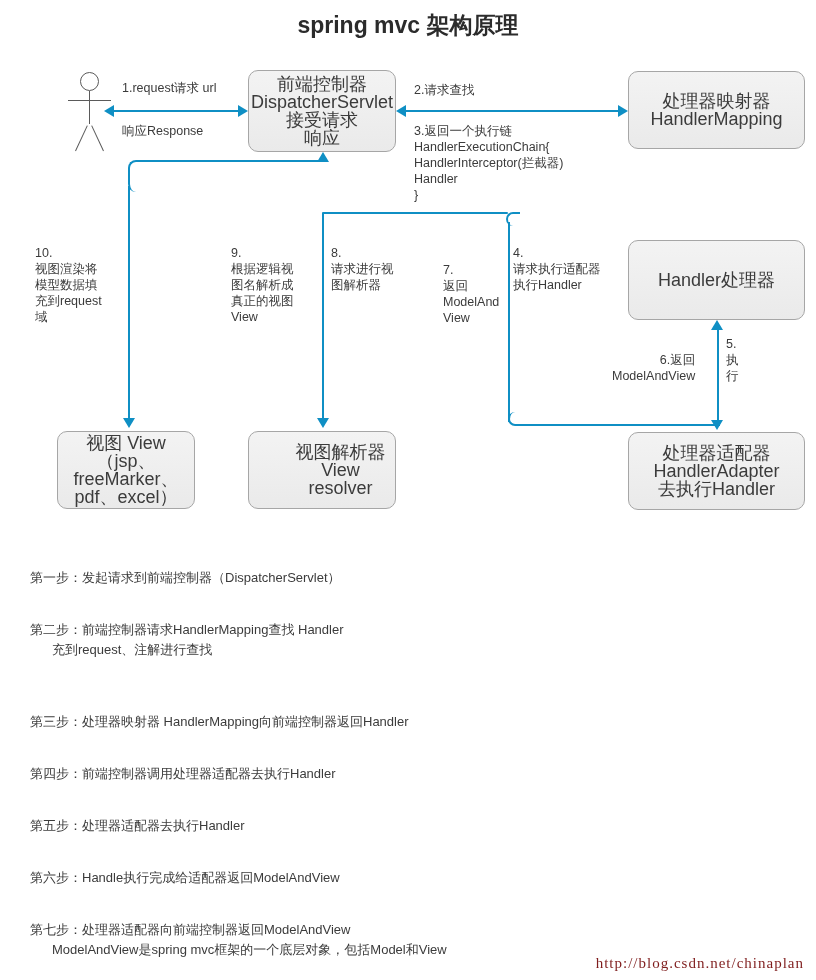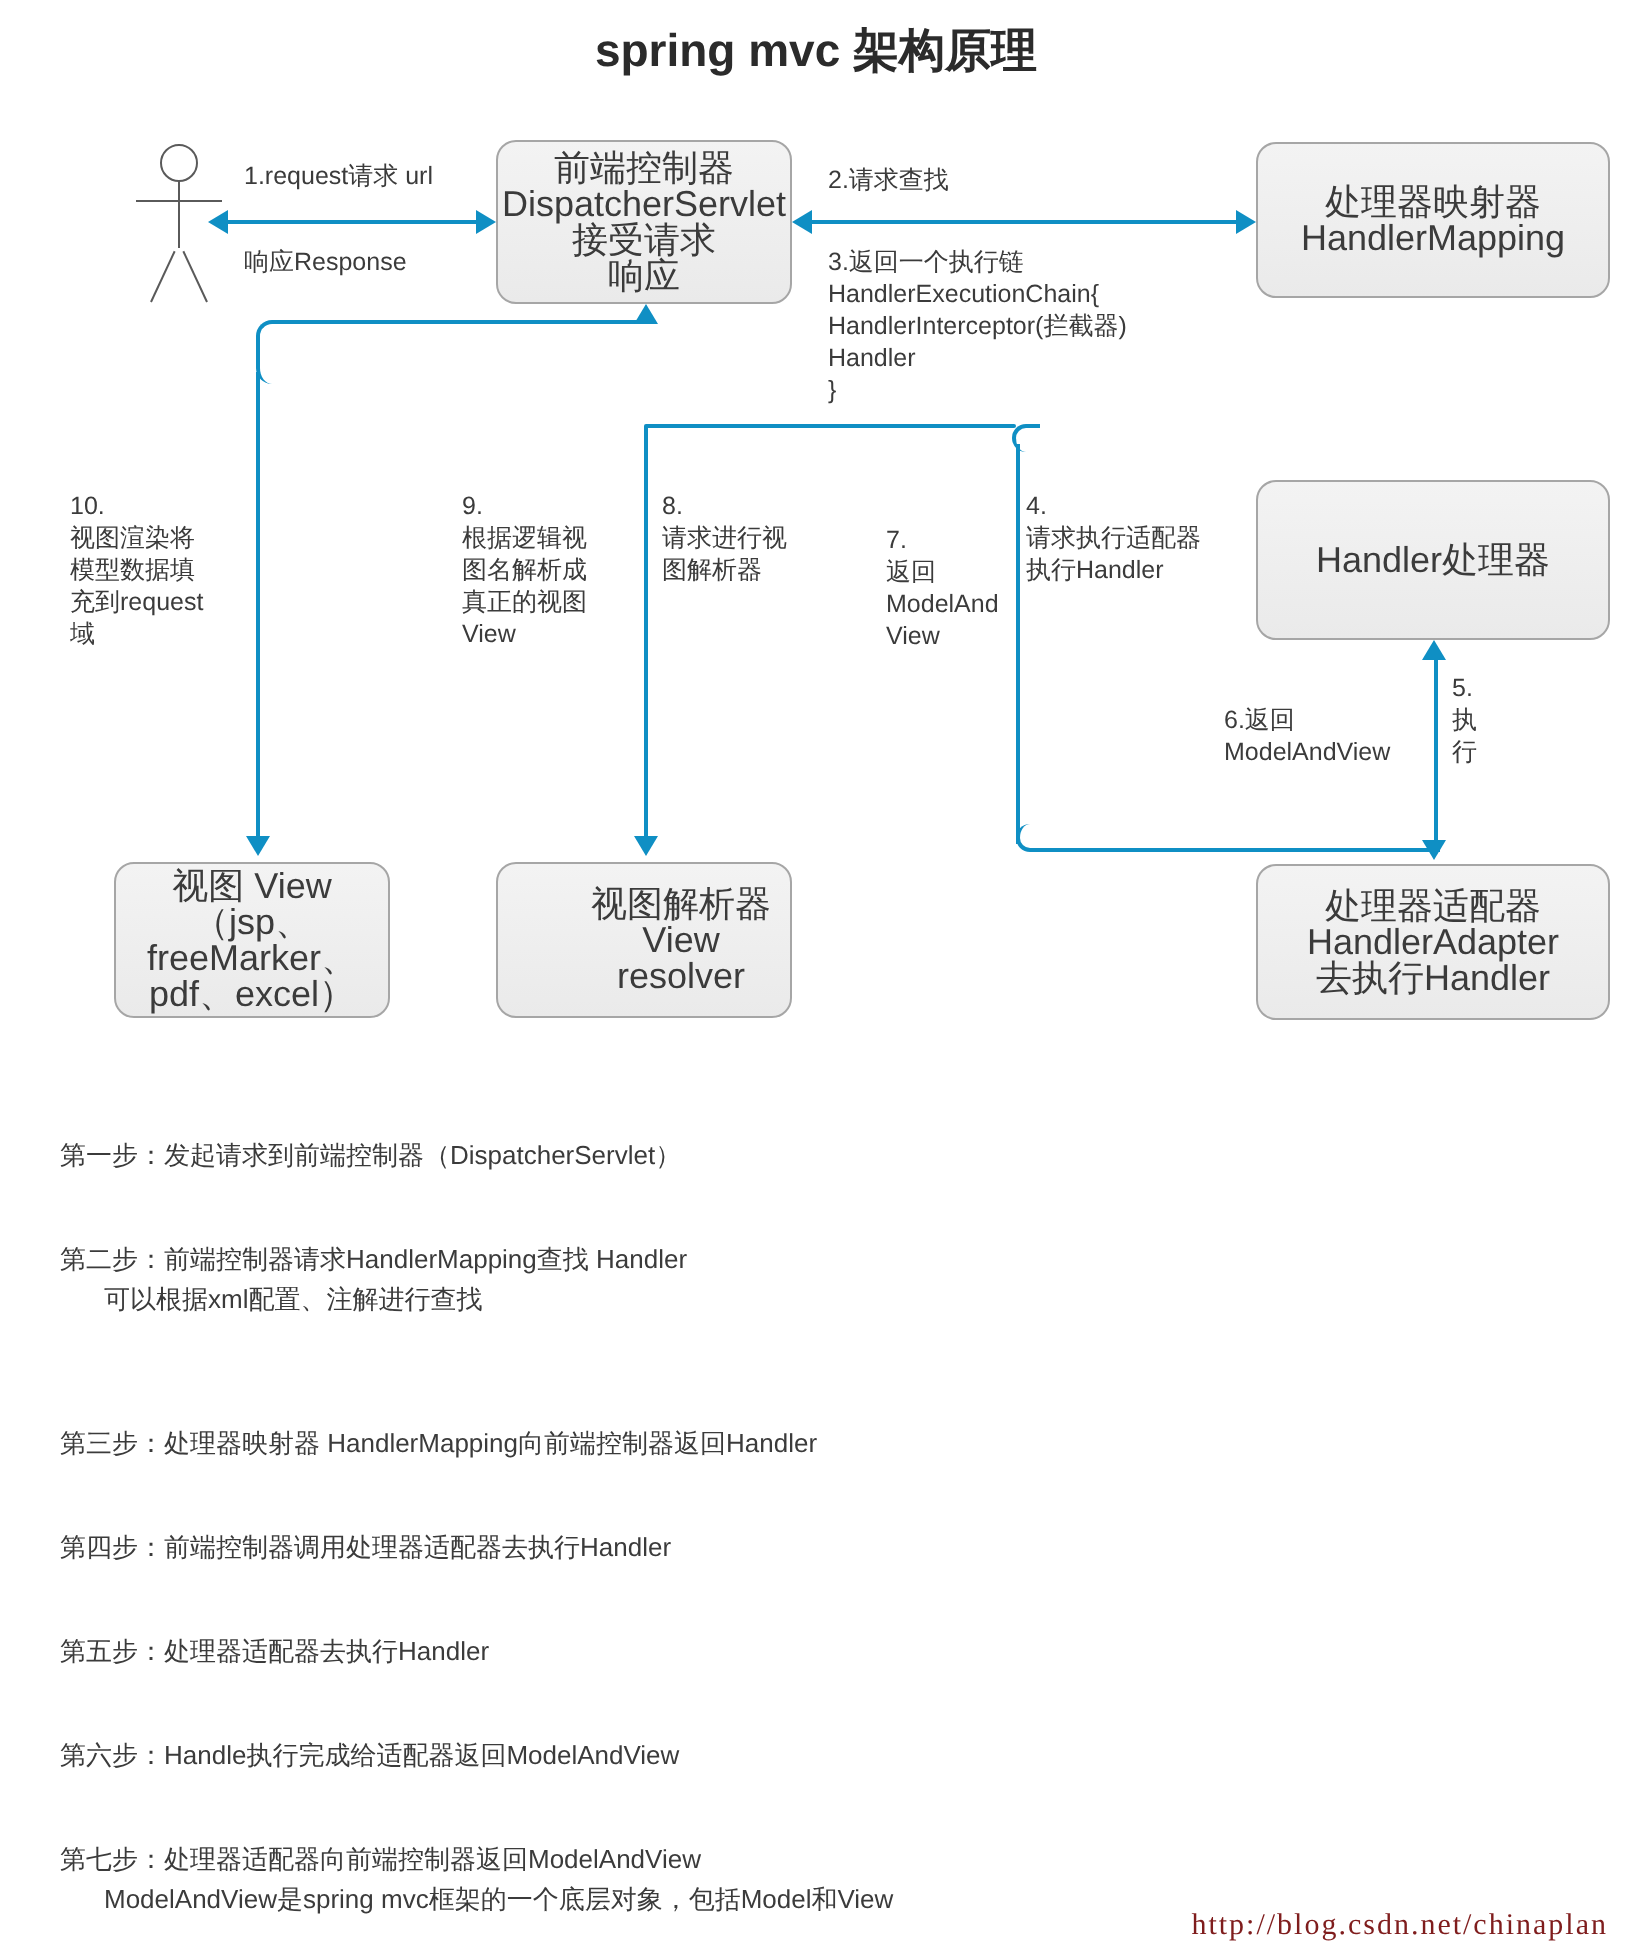--- a/index.html
+++ b/index.html
@@ -142,21 +142,21 @@
 HandlerInterceptor(拦截器)
 Handler
 }</div>
 
   <div class="lbl" style="left:513px;top:245px;">4.
 请求执行适配器
 执行Handler</div>
   <div class="lbl" style="left:726px;top:336px;">5.
 执
 行</div>
-  <div class="lbl" style="left:612px;top:352px;">6.返回
+  <div class="lbl" style="left:612px;top:352px;text-align:right;">6.返回
 ModelAndView</div>
   <div class="lbl" style="left:443px;top:262px;">7.
 返回
 ModelAnd
 View</div>
   <div class="lbl" style="left:331px;top:245px;">8.
 请求进行视
 图解析器</div>
   <div class="lbl" style="left:231px;top:245px;">9.
 根据逻辑视
@@ -168,21 +168,21 @@
 模型数据填
 充到request
 域</div>
 
   <div class="steps">
     <div class="step">
       <span>第一步：发起请求到前端控制器（DispatcherServlet）</span>
     </div>
     <div class="step">
       <span>第二步：前端控制器请求HandlerMapping查找 Handler</span>
-      <span class="sub">可以根据xml配置、注解进行查找</span>
+      <span class="sub">充到request、注解进行查找</span>
     </div>
     <div class="step">
       <span>第三步：处理器映射器 HandlerMapping向前端控制器返回Handler</span>
     </div>
     <div class="step">
       <span>第四步：前端控制器调用处理器适配器去执行Handler</span>
     </div>
     <div class="step">
       <span>第五步：处理器适配器去执行Handler</span>
     </div>

